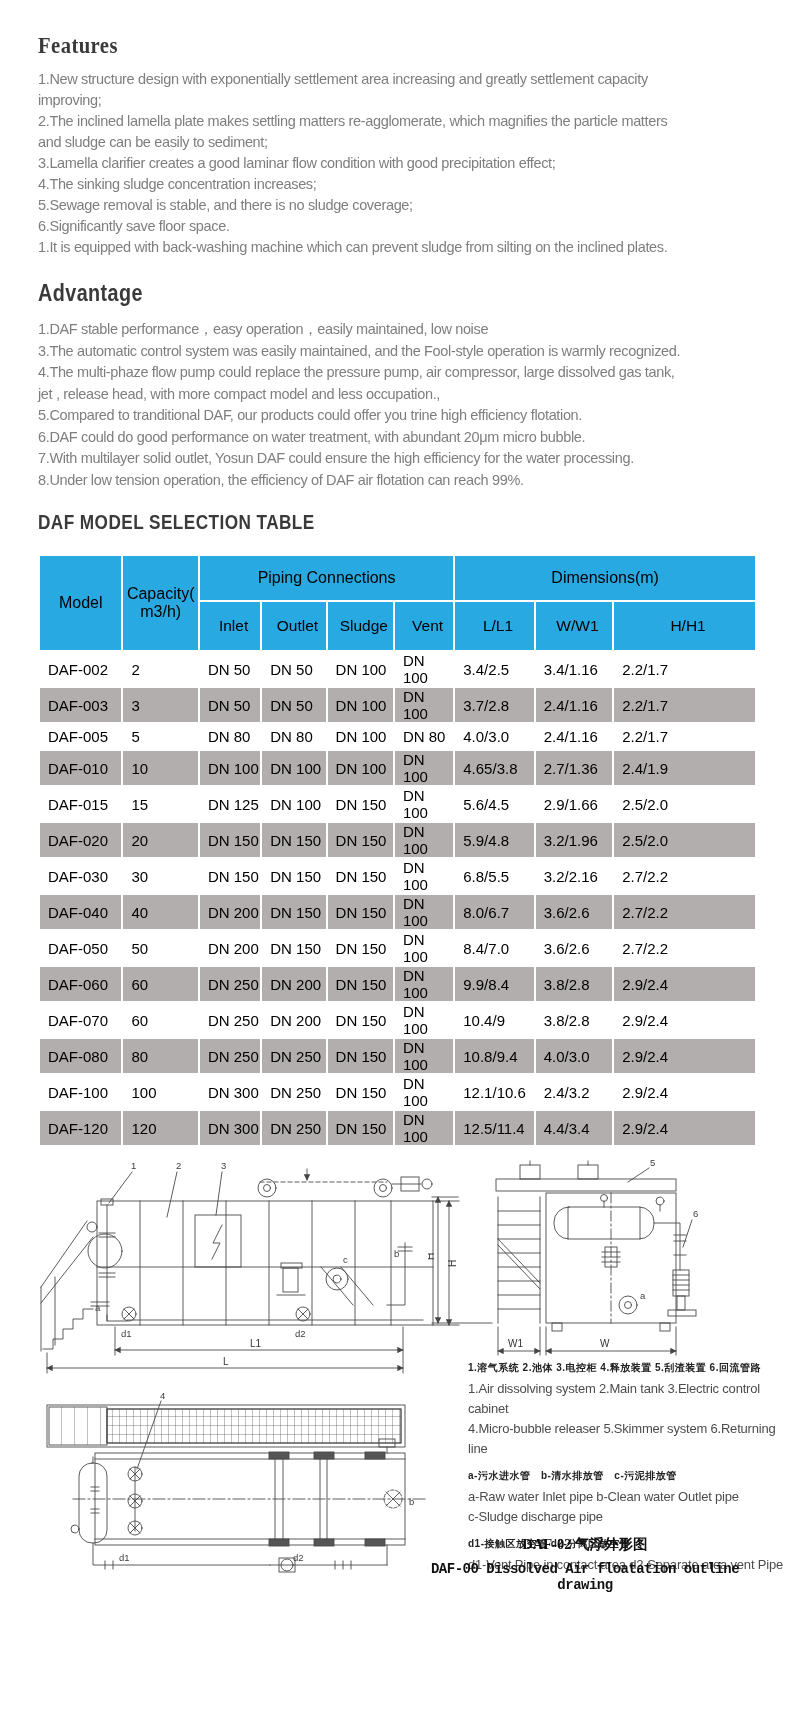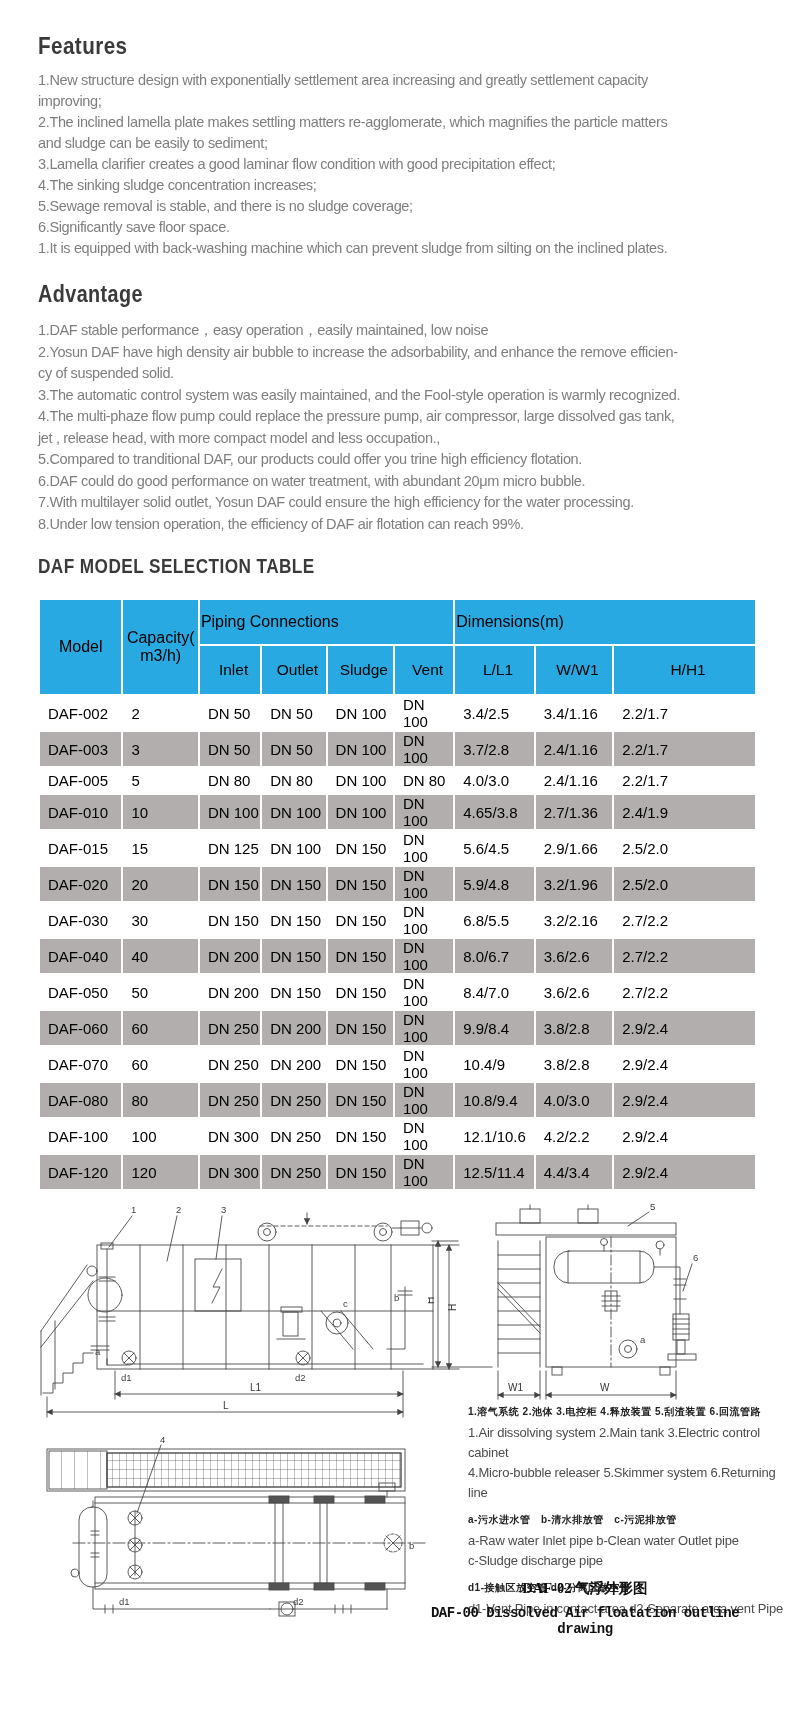--- a/index.html
+++ b/index.html
@@ -7,36 +7,36 @@
     width:790px;height:1720px;position:relative;background:#ffffff;
     font-family:"Liberation Sans", sans-serif;overflow:hidden;
   }
   :root{--header-bg:#29A9E1;--row-alt:#B1AEAD;}
   .content{padding:0 37px 0 38px;}
   .sec-head{
     margin:0;color:#3a3a3a;font-weight:bold;
     font-family:"Liberation Sans", sans-serif;
   }
   .sec-head .squeeze{display:inline-block;transform:scaleX(.86);transform-origin:left center;letter-spacing:.5px;}
-  #features-title{font-size:24px;margin-top:32px;margin-bottom:10px;}
+  #features-title{font-size:24px;margin-top:32px;margin-bottom:10px;font-family:Liberation Serif, serif;}
   #advantage-title{font-size:23px;margin-top:22px;margin-bottom:12px;}
   #table-title{font-size:20px;margin-top:20px;margin-bottom:0;}
   .item{
     white-space:pre-line;margin:0;font-size:14.5px;line-height:21px;
     color:#7e7e7e;letter-spacing:-0.35px;
   }
   .adv .item{line-height:21.5px;}
   
   table.daf{
     border-collapse:separate;border-spacing:2px;table-layout:fixed;
     width:719px;margin-top:20px;font-size:15px;color:#000;
   }
   table.daf td{overflow:hidden;}
   thead td{background:var(--header-bg);vertical-align:middle;}
-  td.group{font-size:16px;}
+  td.group{text-align:center;font-size:16px;}
   td.span2{text-align:center;white-space:pre-line;font-size:16px;}
   td.sub{text-align:center;padding-left:8px;font-size:15.5px;height:46px;}
   thead tr.r1 td{height:42px;}
   tbody td{background:#ffffff;height:25px;padding:0 0 0 8px;vertical-align:middle;}
   tbody tr.alt td{background:var(--row-alt);}
   
   #drawings{position:absolute;left:0;top:1250;width:790px;height:460px;}
   #side-view{position:absolute;left:35px;top:8px;}
   #end-view{position:absolute;left:428px;top:8px;}
   #plan-view{position:absolute;left:35px;top:242px;}
@@ -65,22 +65,20 @@
     <p class="item">3.Lamella clarifier creates a good laminar flow condition with good precipitation effect;</p>
     <p class="item">4.The sinking sludge concentration increases;</p>
     <p class="item">5.Sewage removal is stable, and there is no sludge coverage;</p>
     <p class="item">6.Significantly save floor space.</p>
     <p class="item">1.It is equipped with back-washing machine which can prevent sludge from silting on the inclined plates.</p>
   </div>
 
   <h1 class="sec-head" id="advantage-title"><span class="squeeze">Advantage</span></h1>
   <div class="adv">
     <p class="item">1.DAF stable performance，easy operation，easily maintained, low noise</p>
-    <p class="item">2.Yosun DAF have high density air bubble to increase the adsorbability, and enhance the remove  efficien-
-cy of suspended solid.</p>
     <p class="item">3.The automatic control system was easily maintained, and the Fool-style operation is warmly recognized.</p>
     <p class="item">4.The multi-phaze flow pump could replace the pressure pump, air compressor, large dissolved gas tank,
 jet , release head, with more compact model and less occupation.,</p>
     <p class="item">5.Compared to tranditional DAF,  our products could offer you trine high efficiency flotation.</p>
     <p class="item">6.DAF could do good performance on  water treatment, with abundant 20μm  micro bubble.</p>
     <p class="item">7.With multilayer solid outlet, Yosun DAF could ensure the high efficiency for the water processing.</p>
     <p class="item">8.Under low tension operation,  the efficiency of DAF air flotation can reach 99%.</p>
   </div>
 
   <h2 class="sec-head" id="table-title"><span class="squeeze">DAF MODEL SELECTION TABLE</span></h2>
@@ -249,21 +247,21 @@
           <td>2.9/2.4</td>
         </tr>
         <tr>
           <td>DAF-100</td>
           <td>100</td>
           <td>DN 300</td>
           <td>DN 250</td>
           <td>DN 150</td>
           <td>DN 100</td>
           <td>12.1/10.6</td>
-          <td>4.2/2.2</td>
+          <td>2.4/3.2</td>
           <td>2.9/2.4</td>
         </tr>
         <tr class="alt">
           <td>DAF-120</td>
           <td>120</td>
           <td>DN 300</td>
           <td>DN 250</td>
           <td>DN 150</td>
           <td>DN 100</td>
           <td>12.5/11.4</td>

